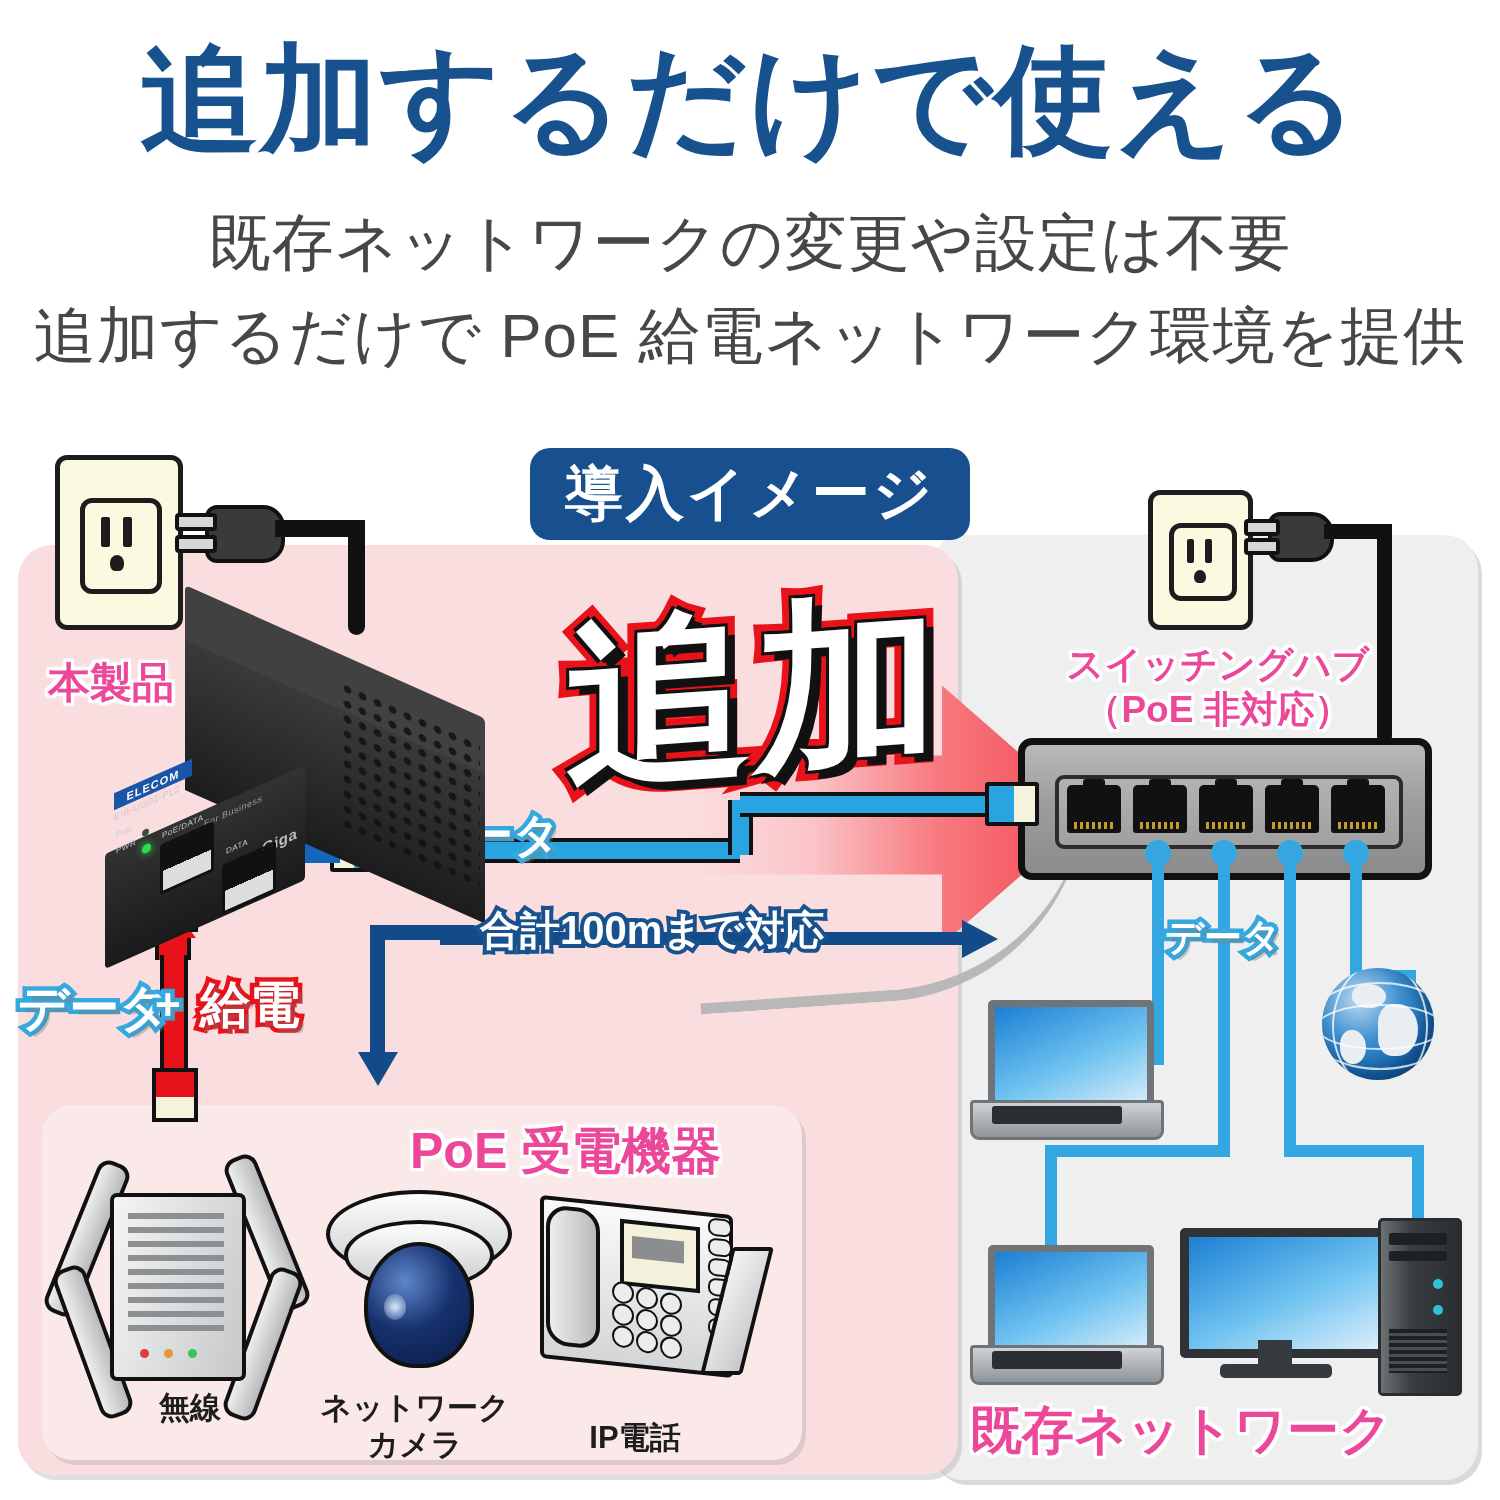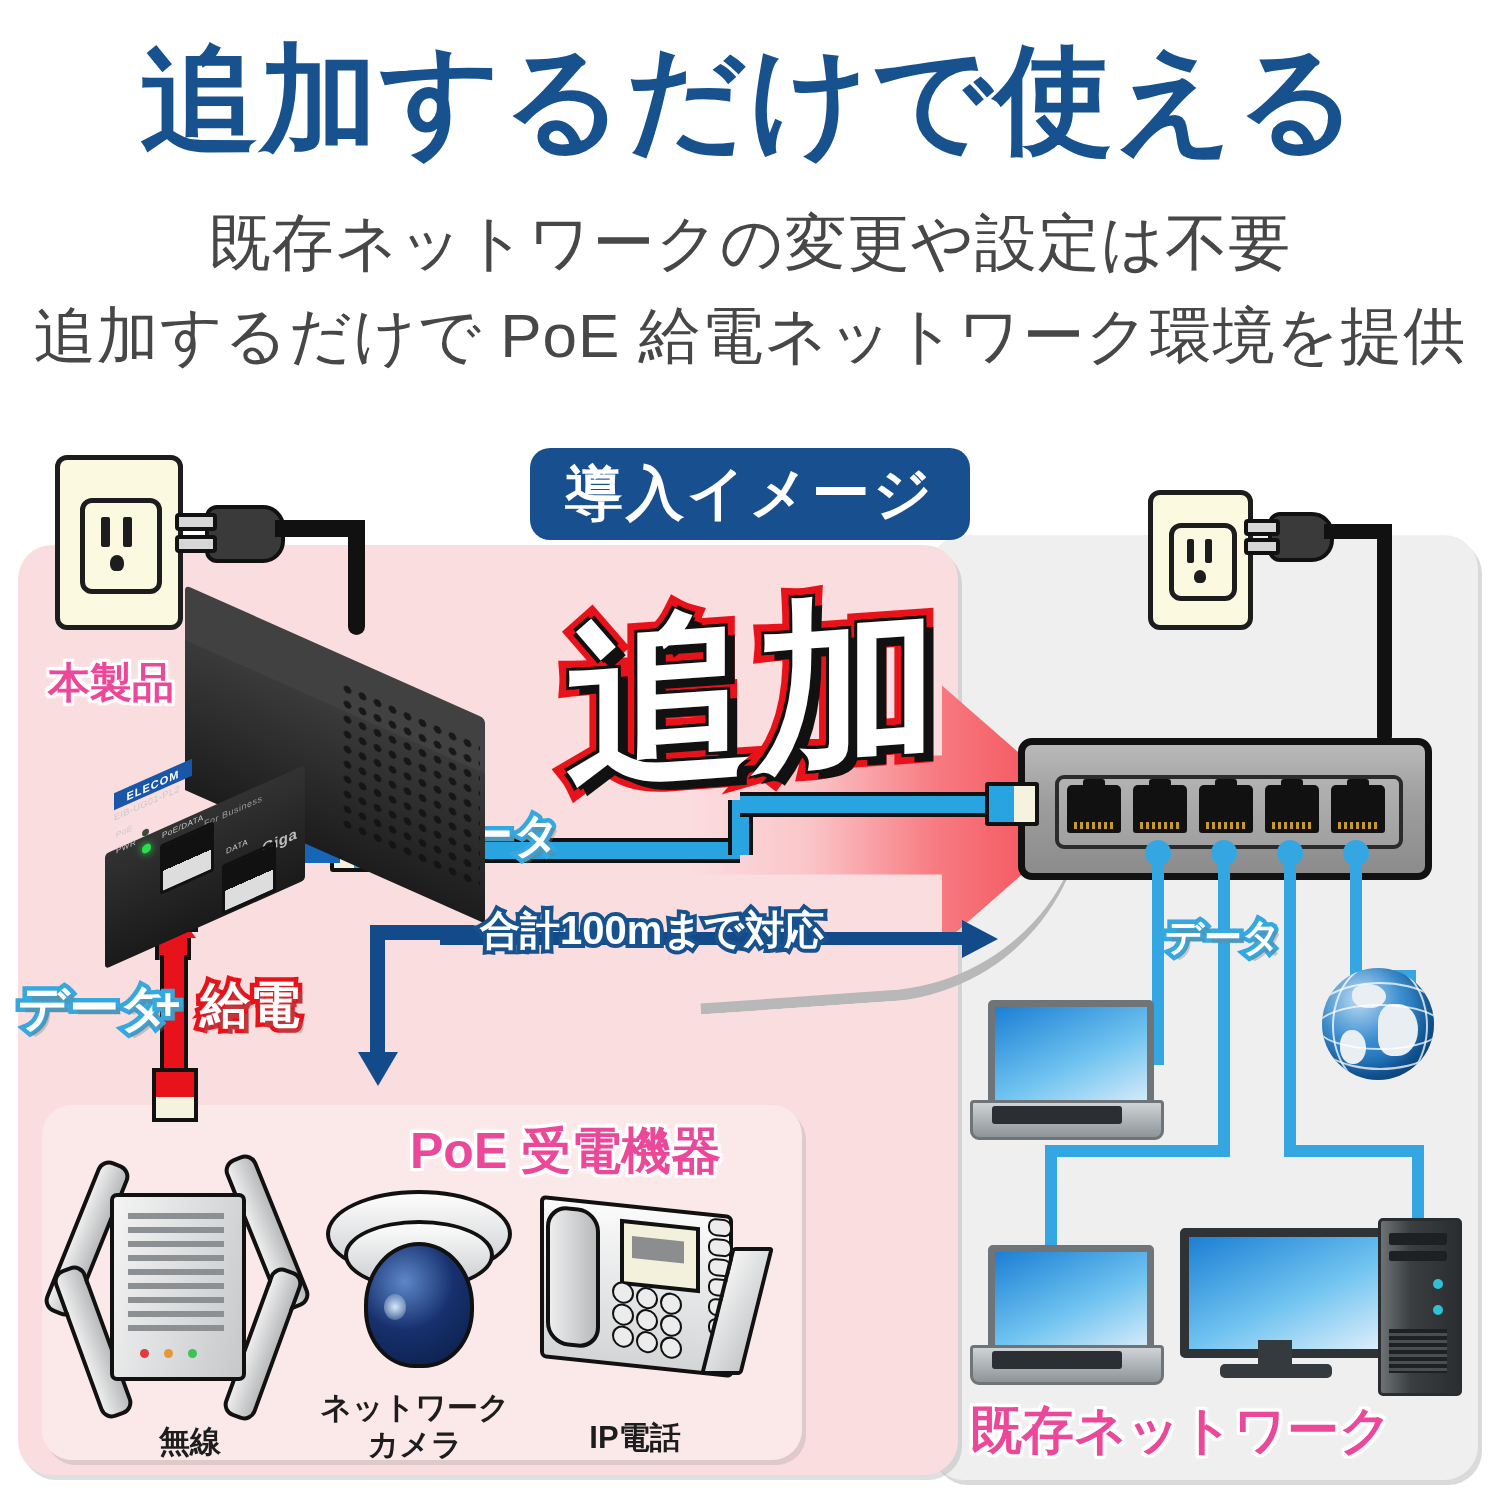--- a/index.html
+++ b/index.html
@@ -285,21 +285,21 @@
     <div class="vent" style="left:14px;top:72px;width:96px;height:6px;"></div>
     <div class="vent" style="left:14px;top:86px;width:96px;height:6px;"></div>
     <div class="vent" style="left:14px;top:100px;width:96px;height:6px;"></div>
     <div class="vent" style="left:14px;top:114px;width:96px;height:6px;"></div>
     <div class="vent" style="left:14px;top:128px;width:96px;height:6px;"></div>
     <div class="led" style="left:26px;top:152px;width:9px;height:9px;background:#E03C3C;"></div>
     <div class="led" style="left:50px;top:152px;width:9px;height:9px;background:#E5973A;"></div>
     <div class="led" style="left:74px;top:152px;width:9px;height:9px;background:#3BC455;"></div>
   </div>
 </div>
-<div class="dev-caption" style="left:40px;top:1424px;width:300px;z-index:21;">
+<div class="dev-caption" style="left:40px;top:1390px;width:300px;z-index:21;">
   <div>無線</div>
 </div>
 
 <div class="abs" style="left:320px;top:1190px;width:190px;height:180px;z-index:19;">
   <div class="cam-base" style="left:6px;top:0px;width:178px;height:80px;"></div>
   <div class="cam-base" style="left:24px;top:30px;width:142px;height:62px;"></div>
   <div class="cam-dome" style="left:44px;top:52px;width:102px;height:118px;"></div>
   <div class="abs" style="left:64px;top:104px;width:22px;height:26px;border-radius:50%;
        background:radial-gradient(circle,#D6E8FB,rgba(214,232,251,0));"></div>
 </div>
@@ -348,20 +348,22 @@
   </div>
 </div>
 <div class="abs plug-body" style="left:1268px;top:512px;width:58px;height:42px;">
   <div class="prong" style="left:-28px;top:3px;width:28px;height:9px;"></div>
   <div class="prong" style="left:-28px;top:22px;width:28px;height:9px;"></div>
 </div>
 <div class="abs cord" style="left:1324px;top:524px;width:68px;height:15px;"></div>
 <div class="abs cord" style="left:1377px;top:524px;width:15px;height:220px;border-radius:0 0 8px 8px;"></div>
 
 <div class="abs halo-blue" style="left:1018px;top:642px;width:400px;text-align:center;font-size:37px;line-height:1.22;z-index:20;">
+  <div>スイッチングハブ</div>
+  <div>（PoE 非対応）</div>
 </div>
 
 <div class="abs" id="hub">
   <div id="hub-ports">
     <div class="hport" style="left:8px;"></div>
     <div class="hport" style="left:74px;"></div>
     <div class="hport" style="left:140px;"></div>
     <div class="hport" style="left:206px;"></div>
     <div class="hport" style="left:272px;"></div>
   </div>

